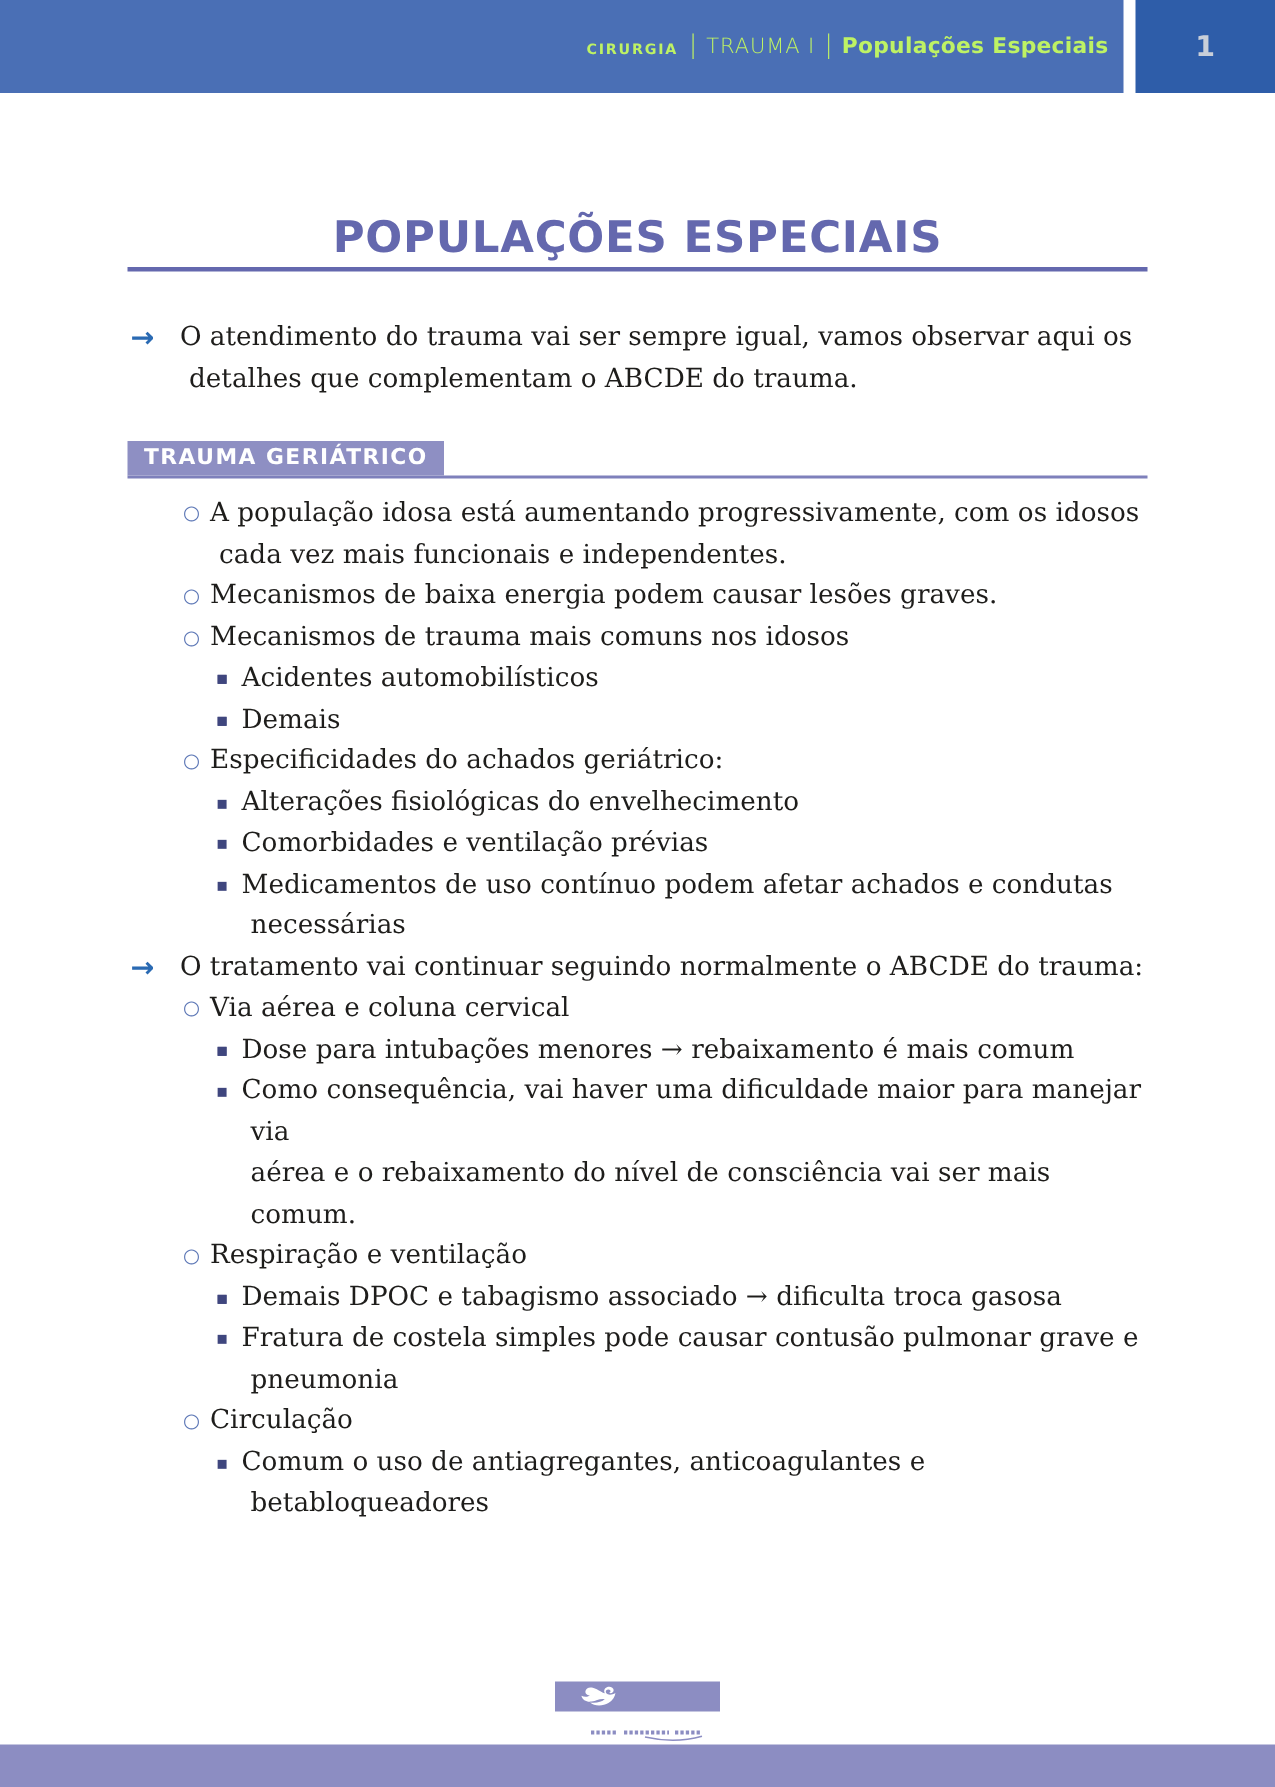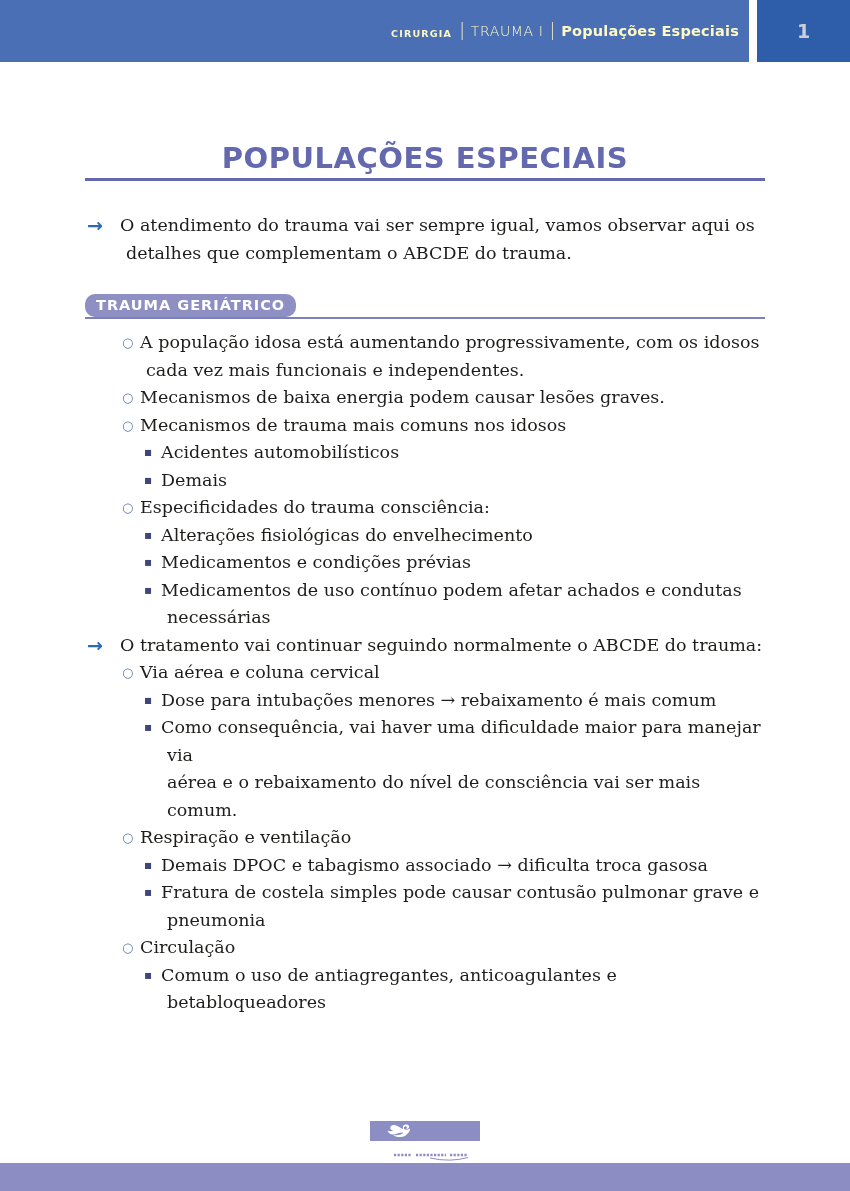--- a/index.html
+++ b/index.html
@@ -11,21 +11,21 @@
     font-family:"DejaVu Serif", serif;
     color:#1e1d1b;
   }
   
   .topbar{
     position:absolute;left:0;top:0;
     width:749px;height:62px;
     background:#4a6fb5;
     display:flex;align-items:center;justify-content:flex-end;
     padding-right:10px;box-sizing:border-box;
-    color:#fef9c3;
+    color:#bef264;
     font-family:"DejaVu Sans", sans-serif;
   }
   .crumb-course{font-size:9.5px;font-weight:600;letter-spacing:1.2px;margin-right:5px;margin-top:4px;}
   .crumb-module{font-size:14px;font-weight:300;letter-spacing:0.6px;margin:14px 4px;}
   .crumb-lesson{font-size:14.5px;font-weight:700;letter-spacing:0.2px;margin-left:4px;}
   .sep{font-weight:200;font-size:17px;opacity:0.95;margin:0 2px;transform:translateY(-1px);}
   .pagenum-box{
     position:absolute;left:757px;top:0;
     width:93px;height:62px;
     background:#2e5da9;
@@ -51,21 +51,20 @@
     margin-top:27px;
     border-bottom:2.5px solid #7e80bb;
   }
   .section-label{
     display:inline-block;
     background:#8e8fc3;color:#ffffff;
     font-family:"DejaVu Sans", sans-serif;
     font-size:14.5px;font-weight:700;letter-spacing:1px;
     padding:3px 11px 4px 11px;
     vertical-align:bottom;
-    border-radius:10px;
   }
 
   
   .intro{margin-top:31px;}
   .list{margin-top:10px;}
   .li{position:relative;font-size:17.5px;line-height:27.5px;}
   .li-text{display:block;white-space:pre-line;text-indent:-6px;}
   .li.arrow{padding-left:41px;}
   .li.circle{padding-left:61px;}
   .li.square{padding-left:82px;}
@@ -142,29 +141,29 @@
         </div>
       <div class="li square">
           <span class="bullet b-square">▪</span>
         </div>
       <div class="li square">
           <span class="bullet b-square">▪</span>
           <span class="li-text">Demais</span>
         </div>
       <div class="li circle">
           <span class="bullet b-circle">○</span>
-          <span class="li-text">Especificidades do trauma consciência:</span>
+          <span class="li-text">Especificidades do achados geriátrico:</span>
         </div>
       <div class="li square">
           <span class="bullet b-square">▪</span>
           <span class="li-text">Alterações fisiológicas do envelhecimento</span>
         </div>
       <div class="li square">
           <span class="bullet b-square">▪</span>
-          <span class="li-text">Medicamentos e condições prévias</span>
+          <span class="li-text">Comorbidades e ventilação prévias</span>
         </div>
       <div class="li square">
           <span class="bullet b-square">▪</span>
           <span class="li-text">Medicamentos de uso contínuo podem afetar achados e condutas
 necessárias</span>
         </div>
       <div class="li arrow">
           <span class="bullet b-arrow">→</span>
           <span class="li-text">O tratamento vai continuar seguindo normalmente o ABCDE do trauma:</span>
         </div>

